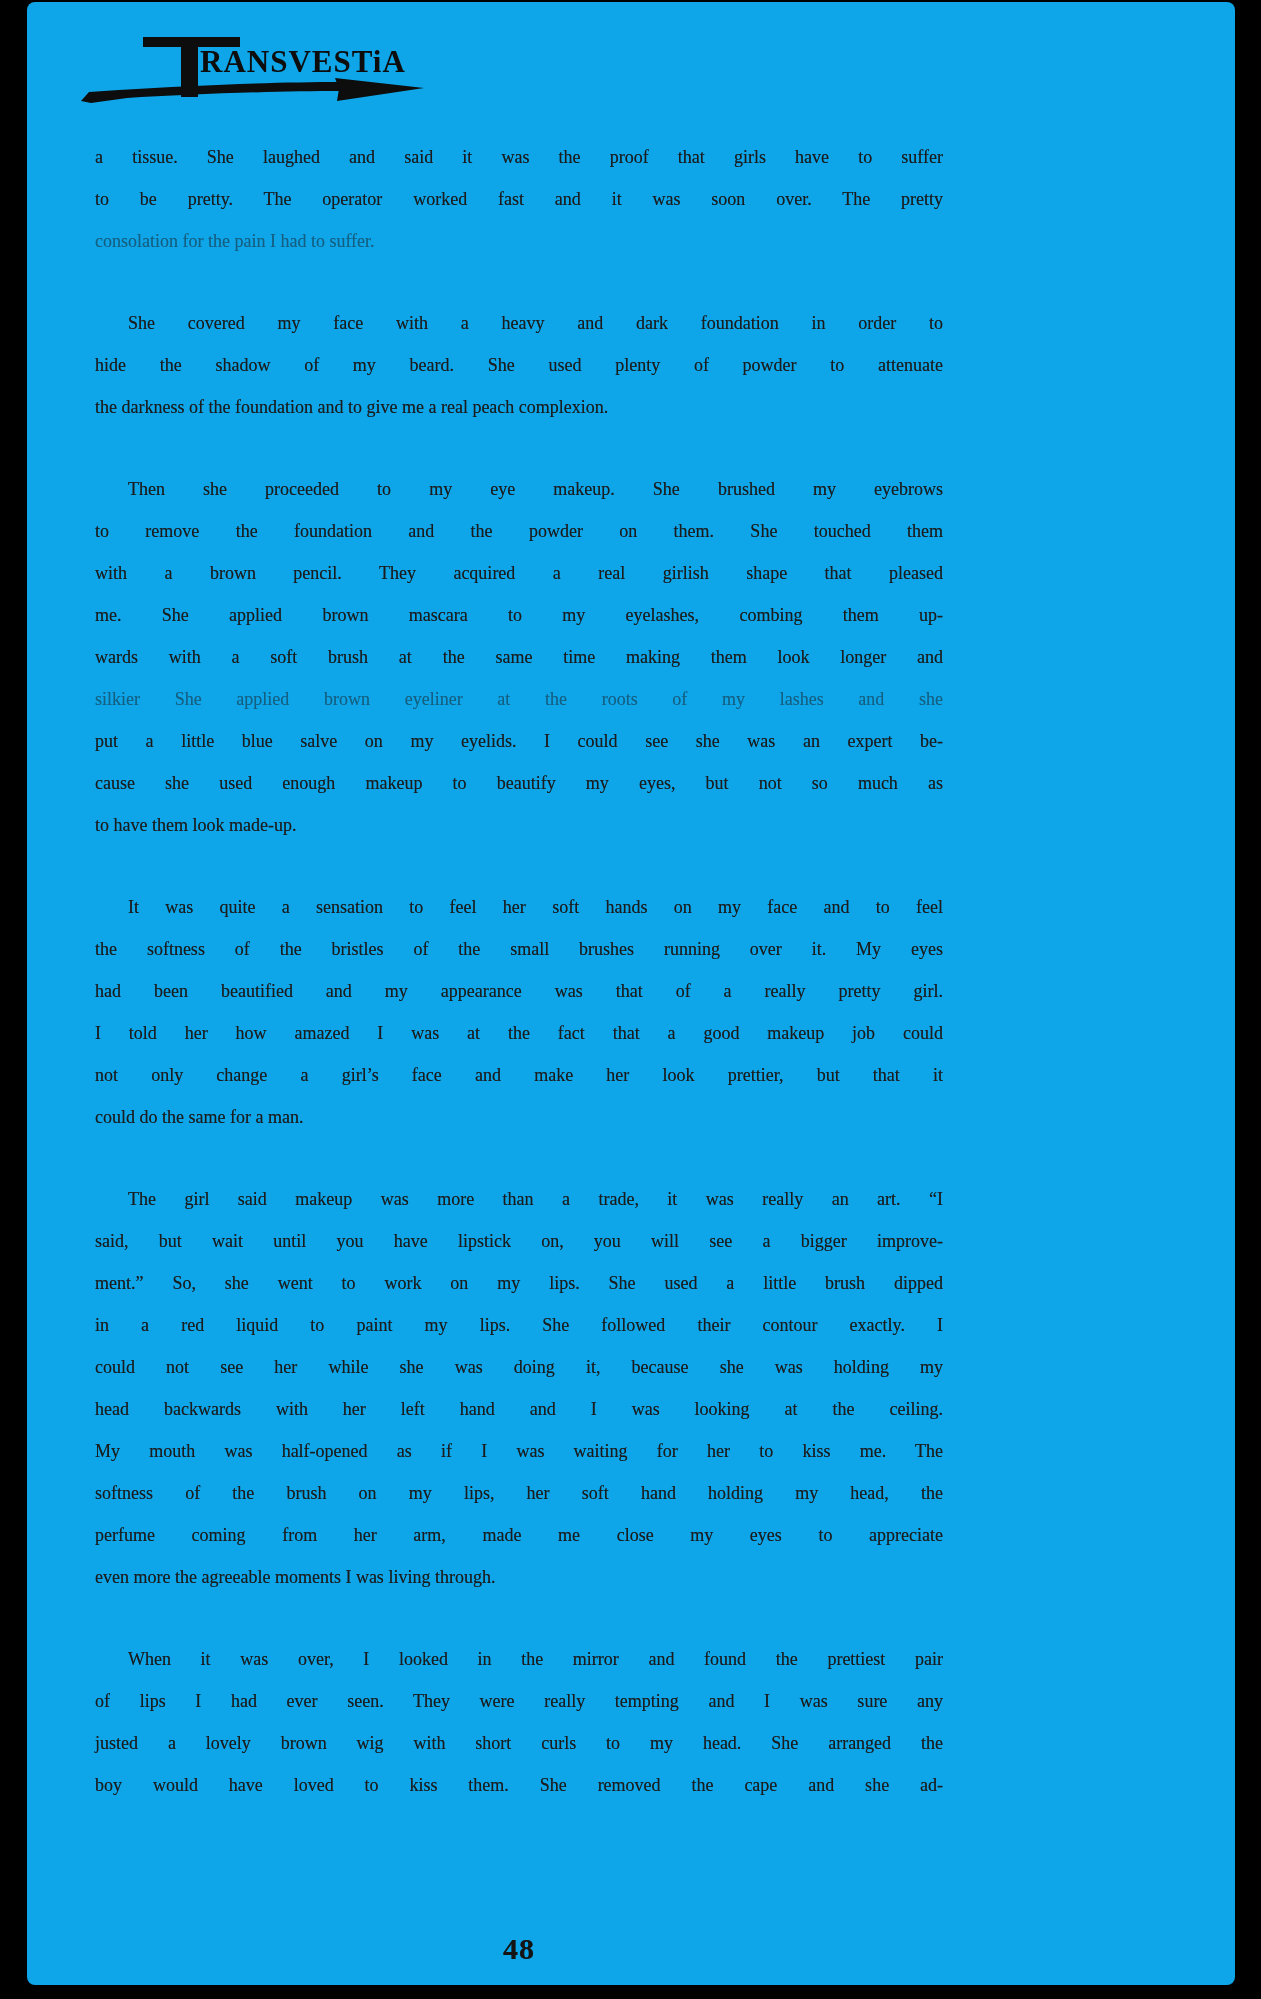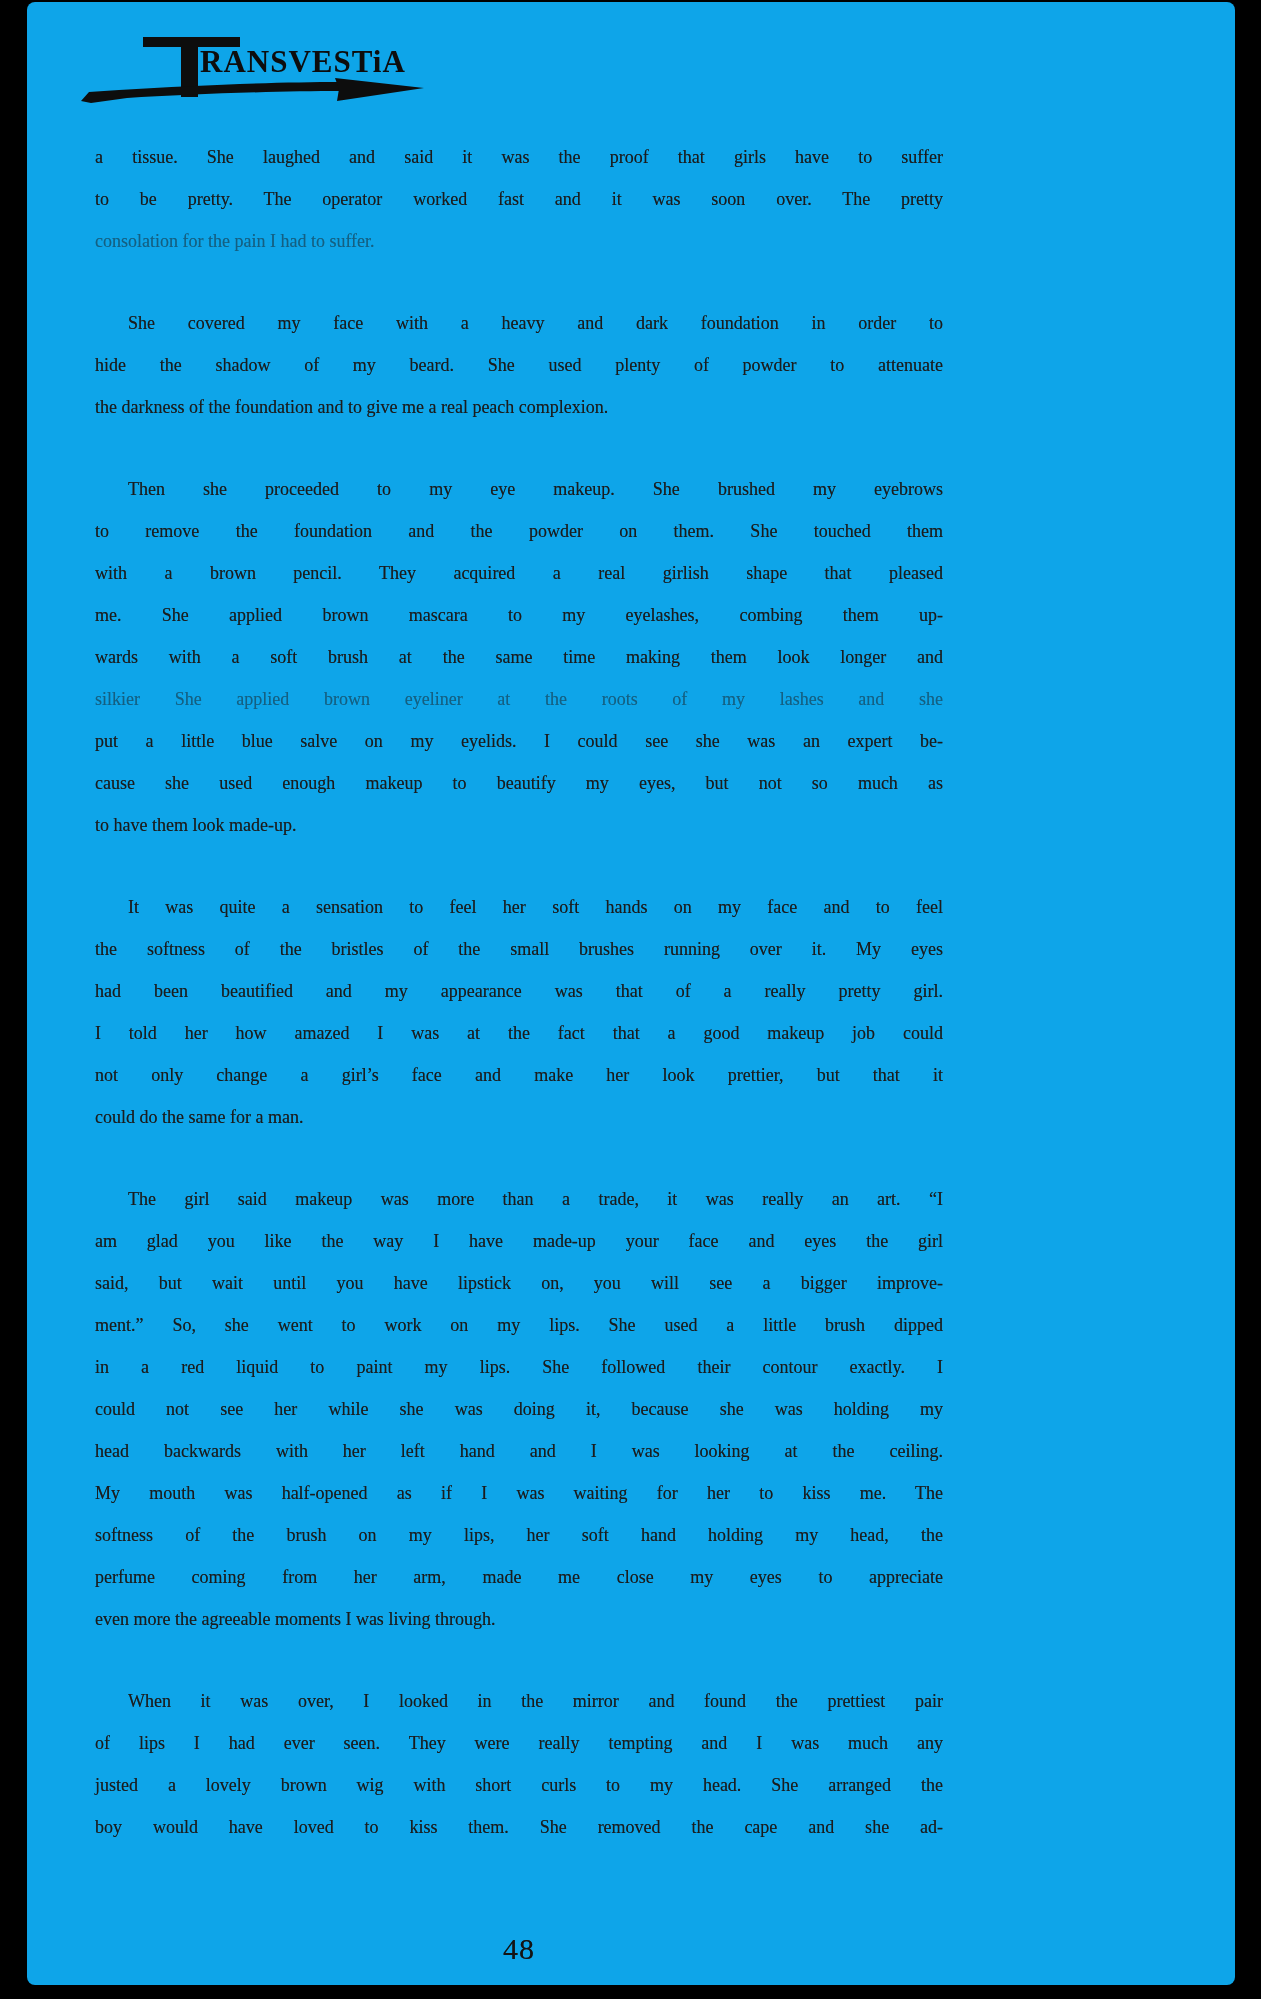--- a/index.html
+++ b/index.html
@@ -40,21 +40,21 @@
   }
   .line.last{text-align-last:left;}
   .line.indent{text-indent:33px;}
   .line.faded{opacity:.5;filter:blur(.35px);}
   
   .footer{
     position:absolute;left:68px;top:1930px;width:848px;
     text-align:center;
   }
   .page-number{
-    font-size:30px;font-weight:400;color:#141414;
+    font-size:30px;font-weight:700;color:#141414;
     letter-spacing:1px;
     text-shadow:0 0 0.5px rgba(20,20,20,.6);
   }
 </style>
 </head>
 <body>
 
 <div class="page">
 
   <div class="logo">
@@ -92,34 +92,33 @@
       <div class="paragraph">
         <div class="line indent">It was quite a sensation to feel her soft hands on my face and to feel</div>
         <div class="line">the softness of the bristles of the small brushes running over it. My eyes</div>
         <div class="line">had been beautified and my appearance was that of a really pretty girl.</div>
         <div class="line">I told her how amazed I was at the fact that a good makeup job could</div>
         <div class="line">not only change a girl’s face and make her look prettier, but that it</div>
         <div class="line last">could do the same for a man.</div>
       </div>
       <div class="paragraph">
         <div class="line indent">The girl said makeup was more than a trade, it was really an art. “I</div>
-        <div class="line">am glad you like the way I have made-up your face and eyes the girl</div>
         <div class="line">said, but wait until you have lipstick on, you will see a bigger improve-</div>
         <div class="line">ment.” So, she went to work on my lips. She used a little brush dipped</div>
         <div class="line">in a red liquid to paint my lips. She followed their contour exactly. I</div>
         <div class="line">could not see her while she was doing it, because she was holding my</div>
         <div class="line">head backwards with her left hand and I was looking at the ceiling.</div>
         <div class="line">My mouth was half-opened as if I was waiting for her to kiss me. The</div>
         <div class="line">softness of the brush on my lips, her soft hand holding my head, the</div>
         <div class="line">perfume coming from her arm, made me close my eyes to appreciate</div>
         <div class="line last">even more the agreeable moments I was living through.</div>
       </div>
       <div class="paragraph">
         <div class="line indent">When it was over, I looked in the mirror and found the prettiest pair</div>
-        <div class="line">of lips I had ever seen. They were really tempting and I was much any</div>
+        <div class="line">of lips I had ever seen. They were really tempting and I was sure any</div>
         <div class="line">justed a lovely brown wig with short curls to my head. She arranged the</div>
         <div class="line">boy would have loved to kiss them. She removed the cape and she ad-</div>
       </div>
     </div>
 
   <div class="footer">
     <span class="page-number">48</span>
   </div>
 
 </div>

